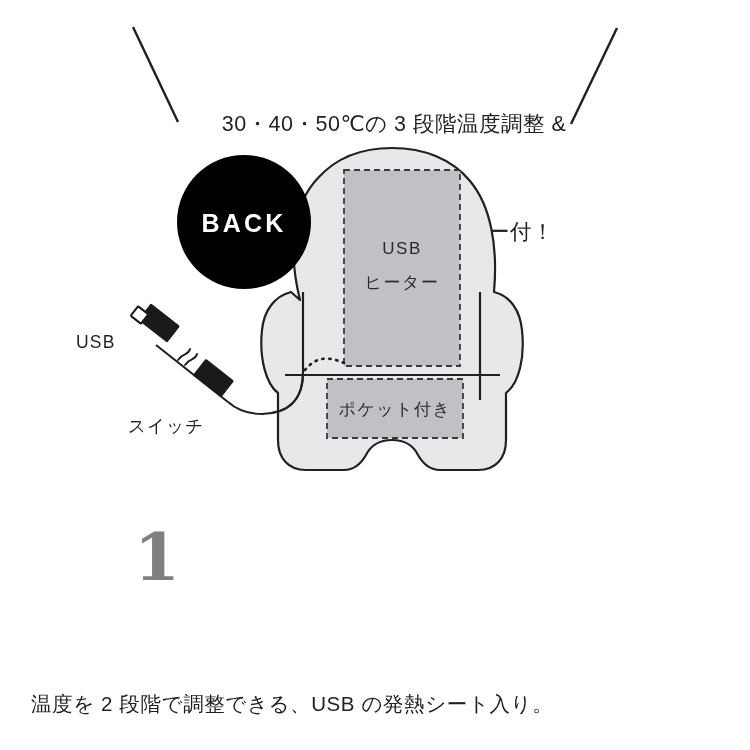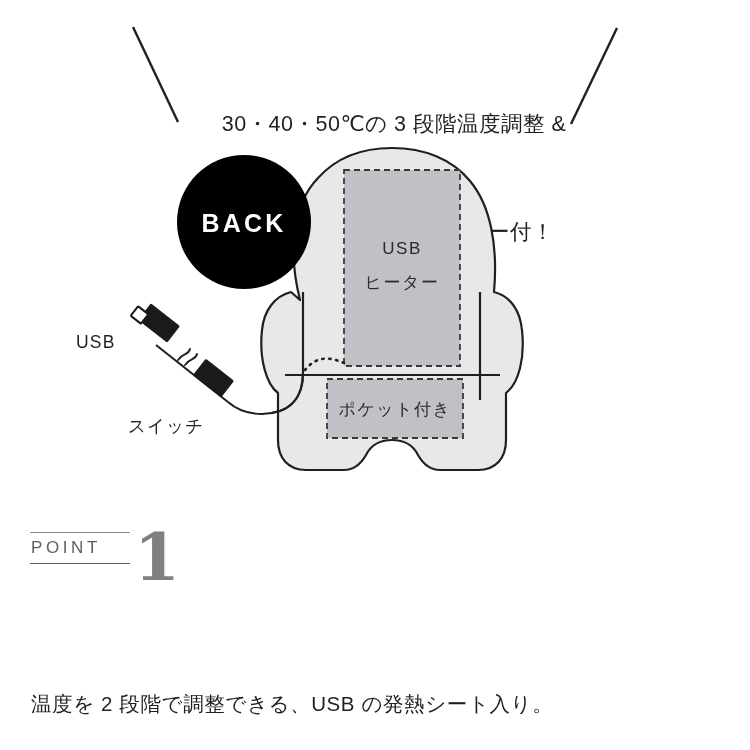--- a/index.html
+++ b/index.html
@@ -191,25 +191,20 @@
 
     <text class="diagram-label" x="76" y="348">USB</text>
 
     <text class="diagram-label" x="128" y="432">スイッチ</text>
 
     <circle cx="244" cy="222" r="67" fill="#000000"></circle>
     <text class="back-badge-text" x="244" y="232" text-anchor="middle">BACK</text>
   </svg>
 
   <div class="point-block">
-    <div class="point-word-wrap">
-      <div class="point-rule"></div>
-      <div class="point-word">POINT</div>
-      <div class="point-rule bottom"></div>
-    </div>
     <div class="point-num">1</div>
   </div>
 
   <div class="body-copy">
     <span class="body-line">温度を 2 段階で調整できる、USB の発熱シート入り。</span>
     
   </div>
 
 </div>
 

